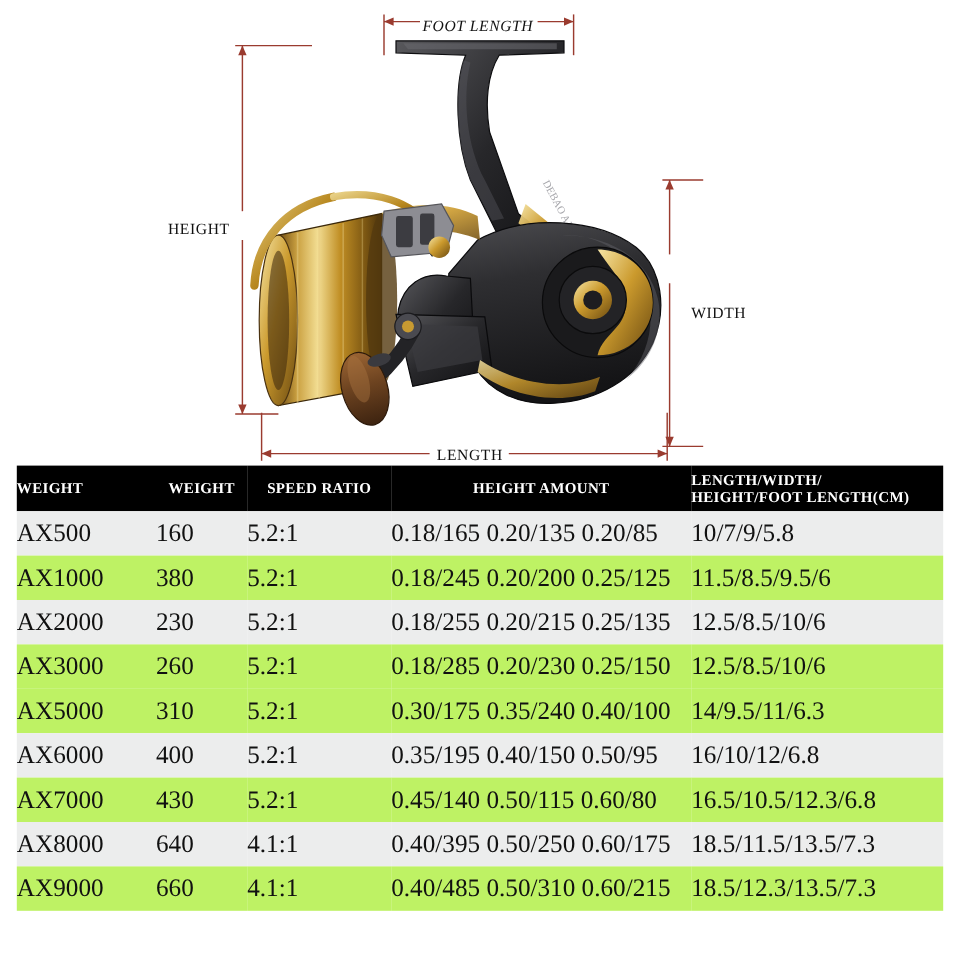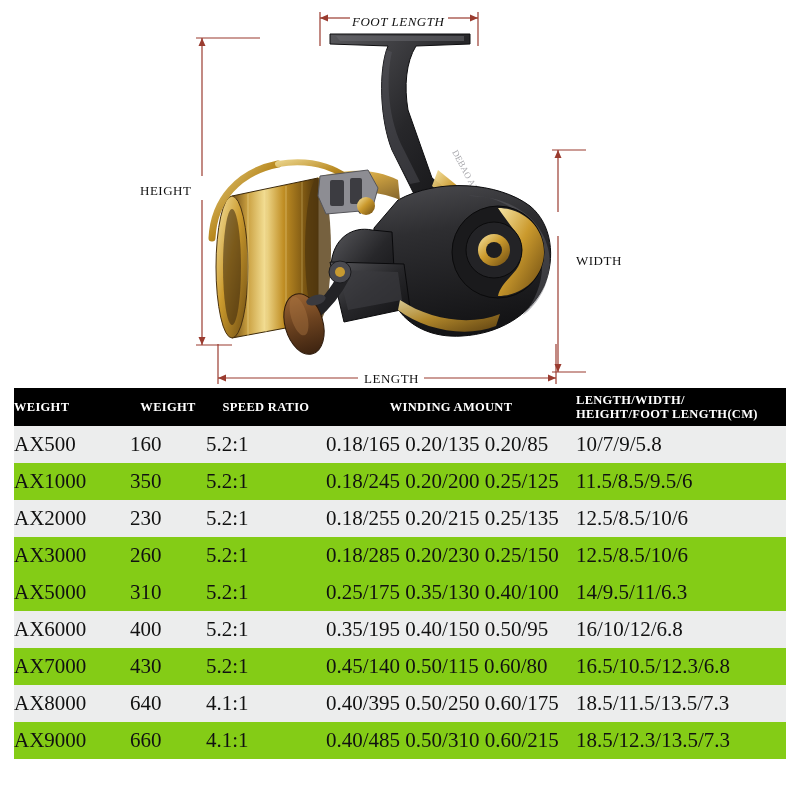--- a/index.html
+++ b/index.html
@@ -69,21 +69,21 @@
   tbody td {
     font-size: 21px;
     color: #111;
     height: 37px;
     vertical-align: middle;
     text-align: left;
     padding-left: 10px;
   }
   tbody td.center { text-align: left; padding-left: 0; }
   tbody tr.odd td { background: #eceded; }
-  tbody tr.even td { background: #84cc16; }
+  tbody tr.even td { background: #bef264; }
 
   .col-model { width: 116px; }
   .col-weight { width: 76px; }
   .col-ratio { width: 120px; }
   .col-wind { width: 250px; }
   .col-dims { width: 210px; }
 </style>
 </head>
 <body>
 
@@ -239,38 +239,38 @@
         <col class="col-weight">
         <col class="col-ratio">
         <col class="col-wind">
         <col class="col-dims">
       </colgroup>
       <thead>
         <tr>
           <th>WEIGHT</th>
           <th class="center">WEIGHT</th>
           <th class="center">SPEED RATIO</th>
-          <th class="center">WINDING AMOUNT</th>
+          <th class="center">HEIGHT AMOUNT</th>
           <th>
             <span>LENGTH/WIDTH/</span><br>
             <span>HEIGHT/FOOT LENGTH(CM)</span>
           </th>
         </tr>
       </thead>
       <tbody id="table-body">
           <tr class="odd">
             <td>AX500</td>
             <td class="center">160</td>
             <td class="center">5.2:1</td>
             <td>0.18/165 0.20/135 0.20/85</td>
             <td>10/7/9/5.8</td>
           </tr>
           <tr class="even">
             <td>AX1000</td>
-            <td class="center">350</td>
+            <td class="center">380</td>
             <td class="center">5.2:1</td>
             <td>0.18/245 0.20/200 0.25/125</td>
             <td>11.5/8.5/9.5/6</td>
           </tr>
           <tr class="odd">
             <td>AX2000</td>
             <td class="center">230</td>
             <td class="center">5.2:1</td>
             <td>0.18/255 0.20/215 0.25/135</td>
             <td>12.5/8.5/10/6</td>
@@ -279,21 +279,21 @@
             <td>AX3000</td>
             <td class="center">260</td>
             <td class="center">5.2:1</td>
             <td>0.18/285 0.20/230 0.25/150</td>
             <td>12.5/8.5/10/6</td>
           </tr>
           <tr class="even">
             <td>AX5000</td>
             <td class="center">310</td>
             <td class="center">5.2:1</td>
-            <td>0.25/175 0.35/130 0.40/100</td>
+            <td>0.30/175 0.35/240 0.40/100</td>
             <td>14/9.5/11/6.3</td>
           </tr>
           <tr class="odd">
             <td>AX6000</td>
             <td class="center">400</td>
             <td class="center">5.2:1</td>
             <td>0.35/195 0.40/150 0.50/95</td>
             <td>16/10/12/6.8</td>
           </tr>
           <tr class="even">

